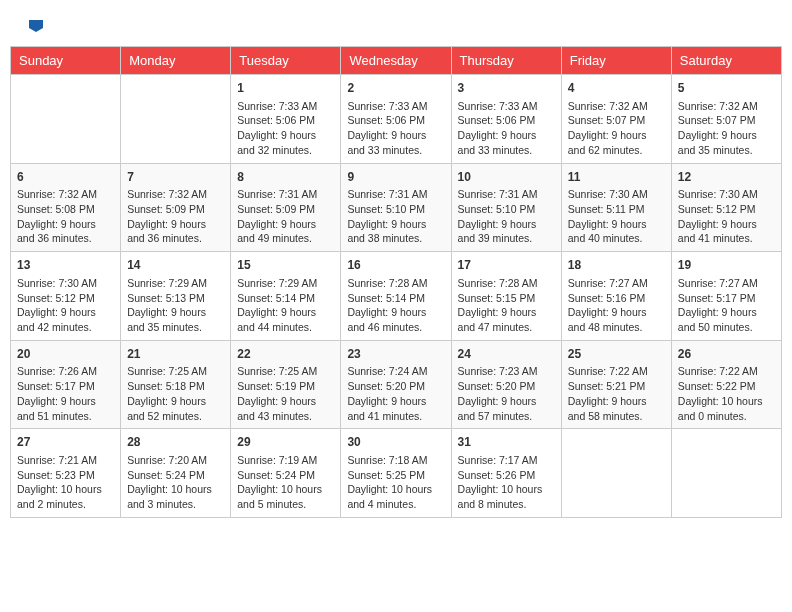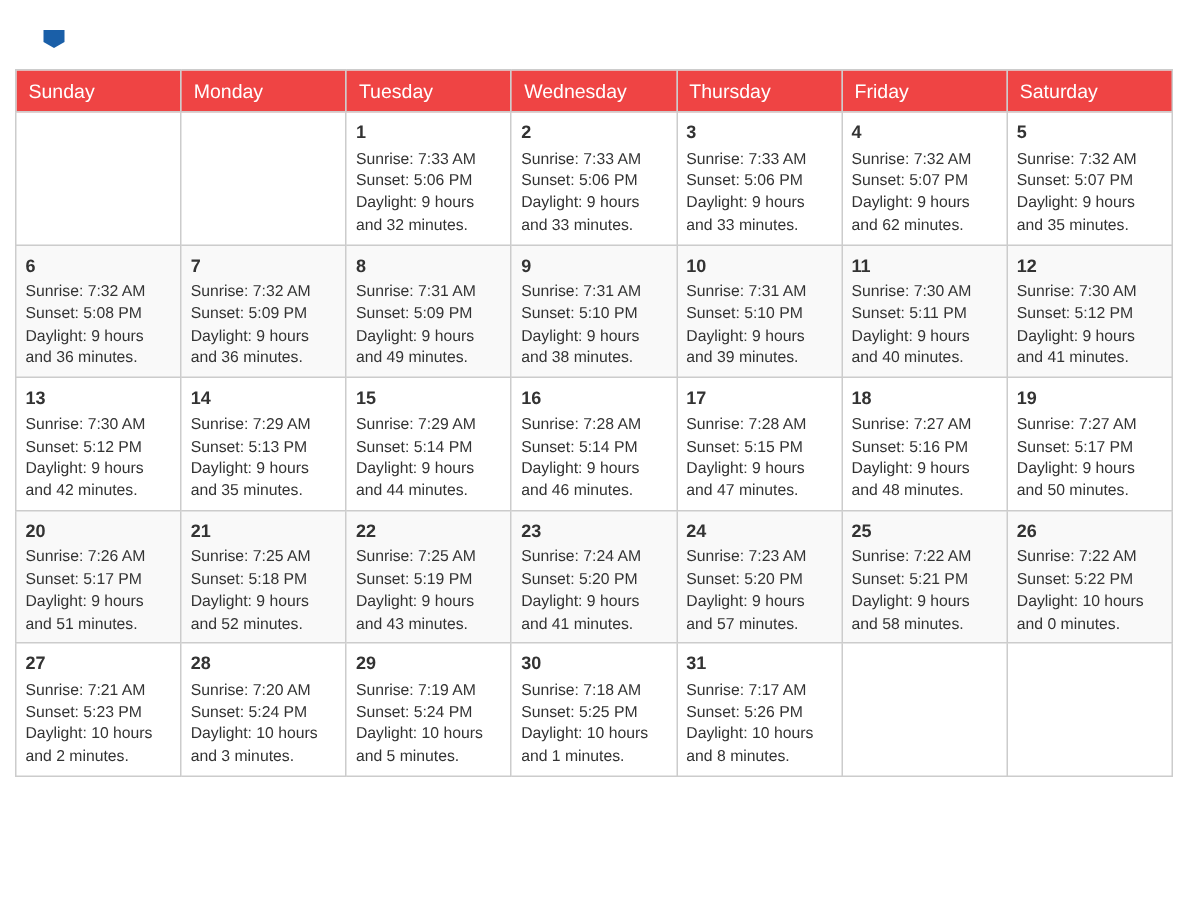--- a/index.html
+++ b/index.html
@@ -393,21 +393,21 @@
             <div>Daylight: 10 hours</div>
             <div>and 5 minutes.</div>
           </div>
         </td>
         <td>
           <div class="cell-content">
             <span class="day-num">30</span>
             <div>Sunrise: 7:18 AM</div>
             <div>Sunset: 5:25 PM</div>
             <div>Daylight: 10 hours</div>
-            <div>and 1 minutes.</div>
+            <div>and 4 minutes.</div>
           </div>
         </td>
         <td>
           <div class="cell-content">
             <span class="day-num">31</span>
             <div>Sunrise: 7:17 AM</div>
             <div>Sunset: 5:26 PM</div>
             <div>Daylight: 10 hours</div>
             <div>and 8 minutes.</div>
           </div>

